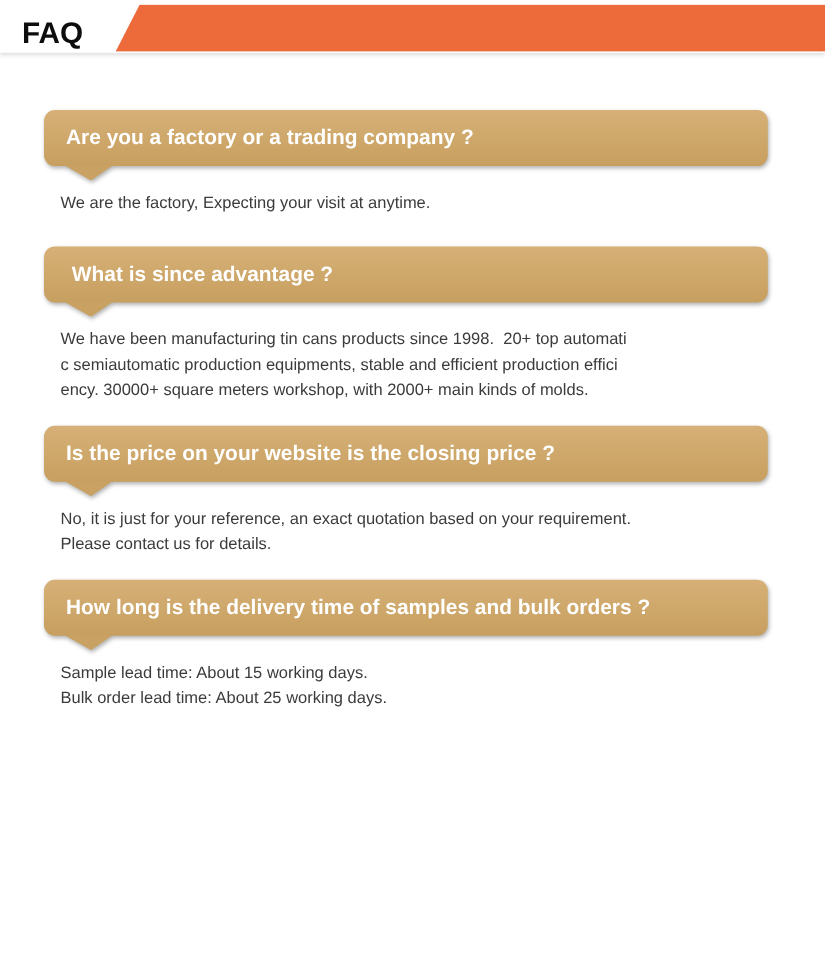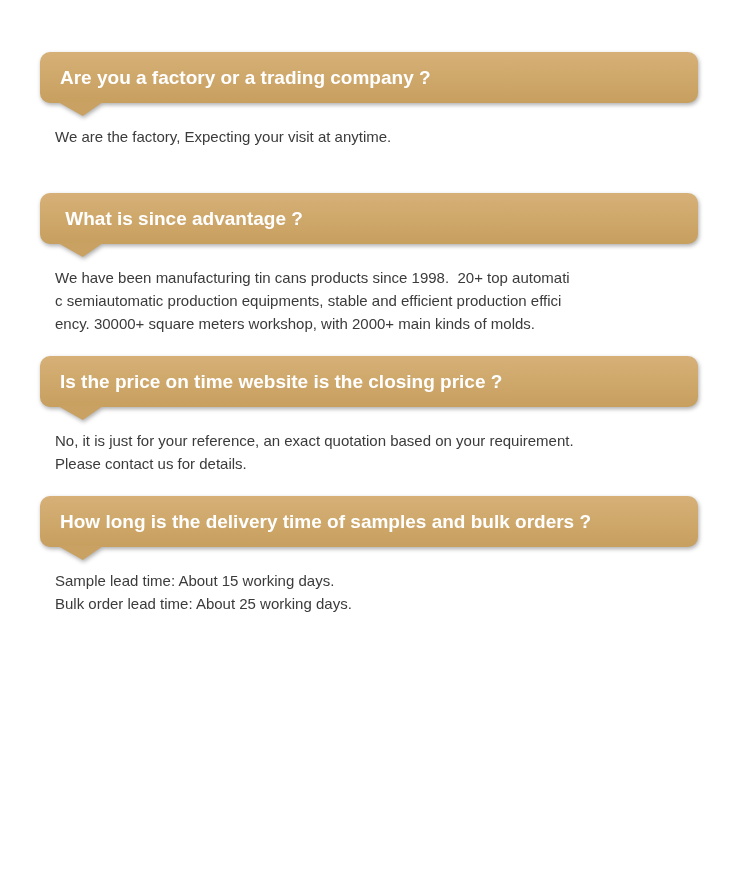--- a/index.html
+++ b/index.html
@@ -45,21 +45,21 @@
     font-size: 27px;
     font-weight: bold;
     color: #0d0d0d;
   }
 
   
   .faq-list {
     padding: 52px 52px 48px 40px;
   }
   .faq-item { position: relative; }
-  .faq-item:nth-of-type(1) { margin-bottom: 45px; }
+  .faq-item:nth-of-type(1) { margin-bottom: 28px; }
   .faq-item:nth-of-type(2) { margin-bottom: 21px; }
   .faq-item:nth-of-type(3) { margin-bottom: 21px; }
   .faq-item:nth-of-type(4) { margin-bottom: 64px; }
   .faq-item:nth-of-type(5) { margin-bottom: 10px; }
 
   .bubble {
     position: relative;
     filter: drop-shadow(1px 2px 2px rgba(0,0,0,0.32));
   }
   .q-banner {
@@ -93,20 +93,24 @@
     line-height: 23px;
     color: #3b3b3b;
     white-space: pre-wrap;
   }
 </style>
 </head>
 <body>
 
 <div class="page">
 
+  <header class="hdr">
+    <div class="hdr-orange"></div>
+    <div class="hdr-title">FAQ</div>
+  </header>
 
   <main class="faq-list">
 
     <section class="faq-item">
       <div class="bubble">
         <div class="q-banner">
           <span class="q-text">Are you a factory or a trading company ?</span>
         </div>
         <div class="tail"></div>
       </div>
@@ -121,21 +125,21 @@
         <div class="tail"></div>
       </div>
       <p class="answer">We have been manufacturing tin cans products since 1998.  20+ top automati
 c semiautomatic production equipments, stable and efficient production effici
 ency. 30000+ square meters workshop, with 2000+ main kinds of molds.</p>
     </section>
 
     <section class="faq-item">
       <div class="bubble">
         <div class="q-banner">
-          <span class="q-text">Is the price on time website is the closing price ?</span>
+          <span class="q-text">Is the price on your website is the closing price ?</span>
         </div>
         <div class="tail"></div>
       </div>
       <p class="answer">No, it is just for your reference, an exact quotation based on your requirement.
 Please contact us for details.</p>
     </section>
 
 
     <section class="faq-item">
       <div class="bubble">

